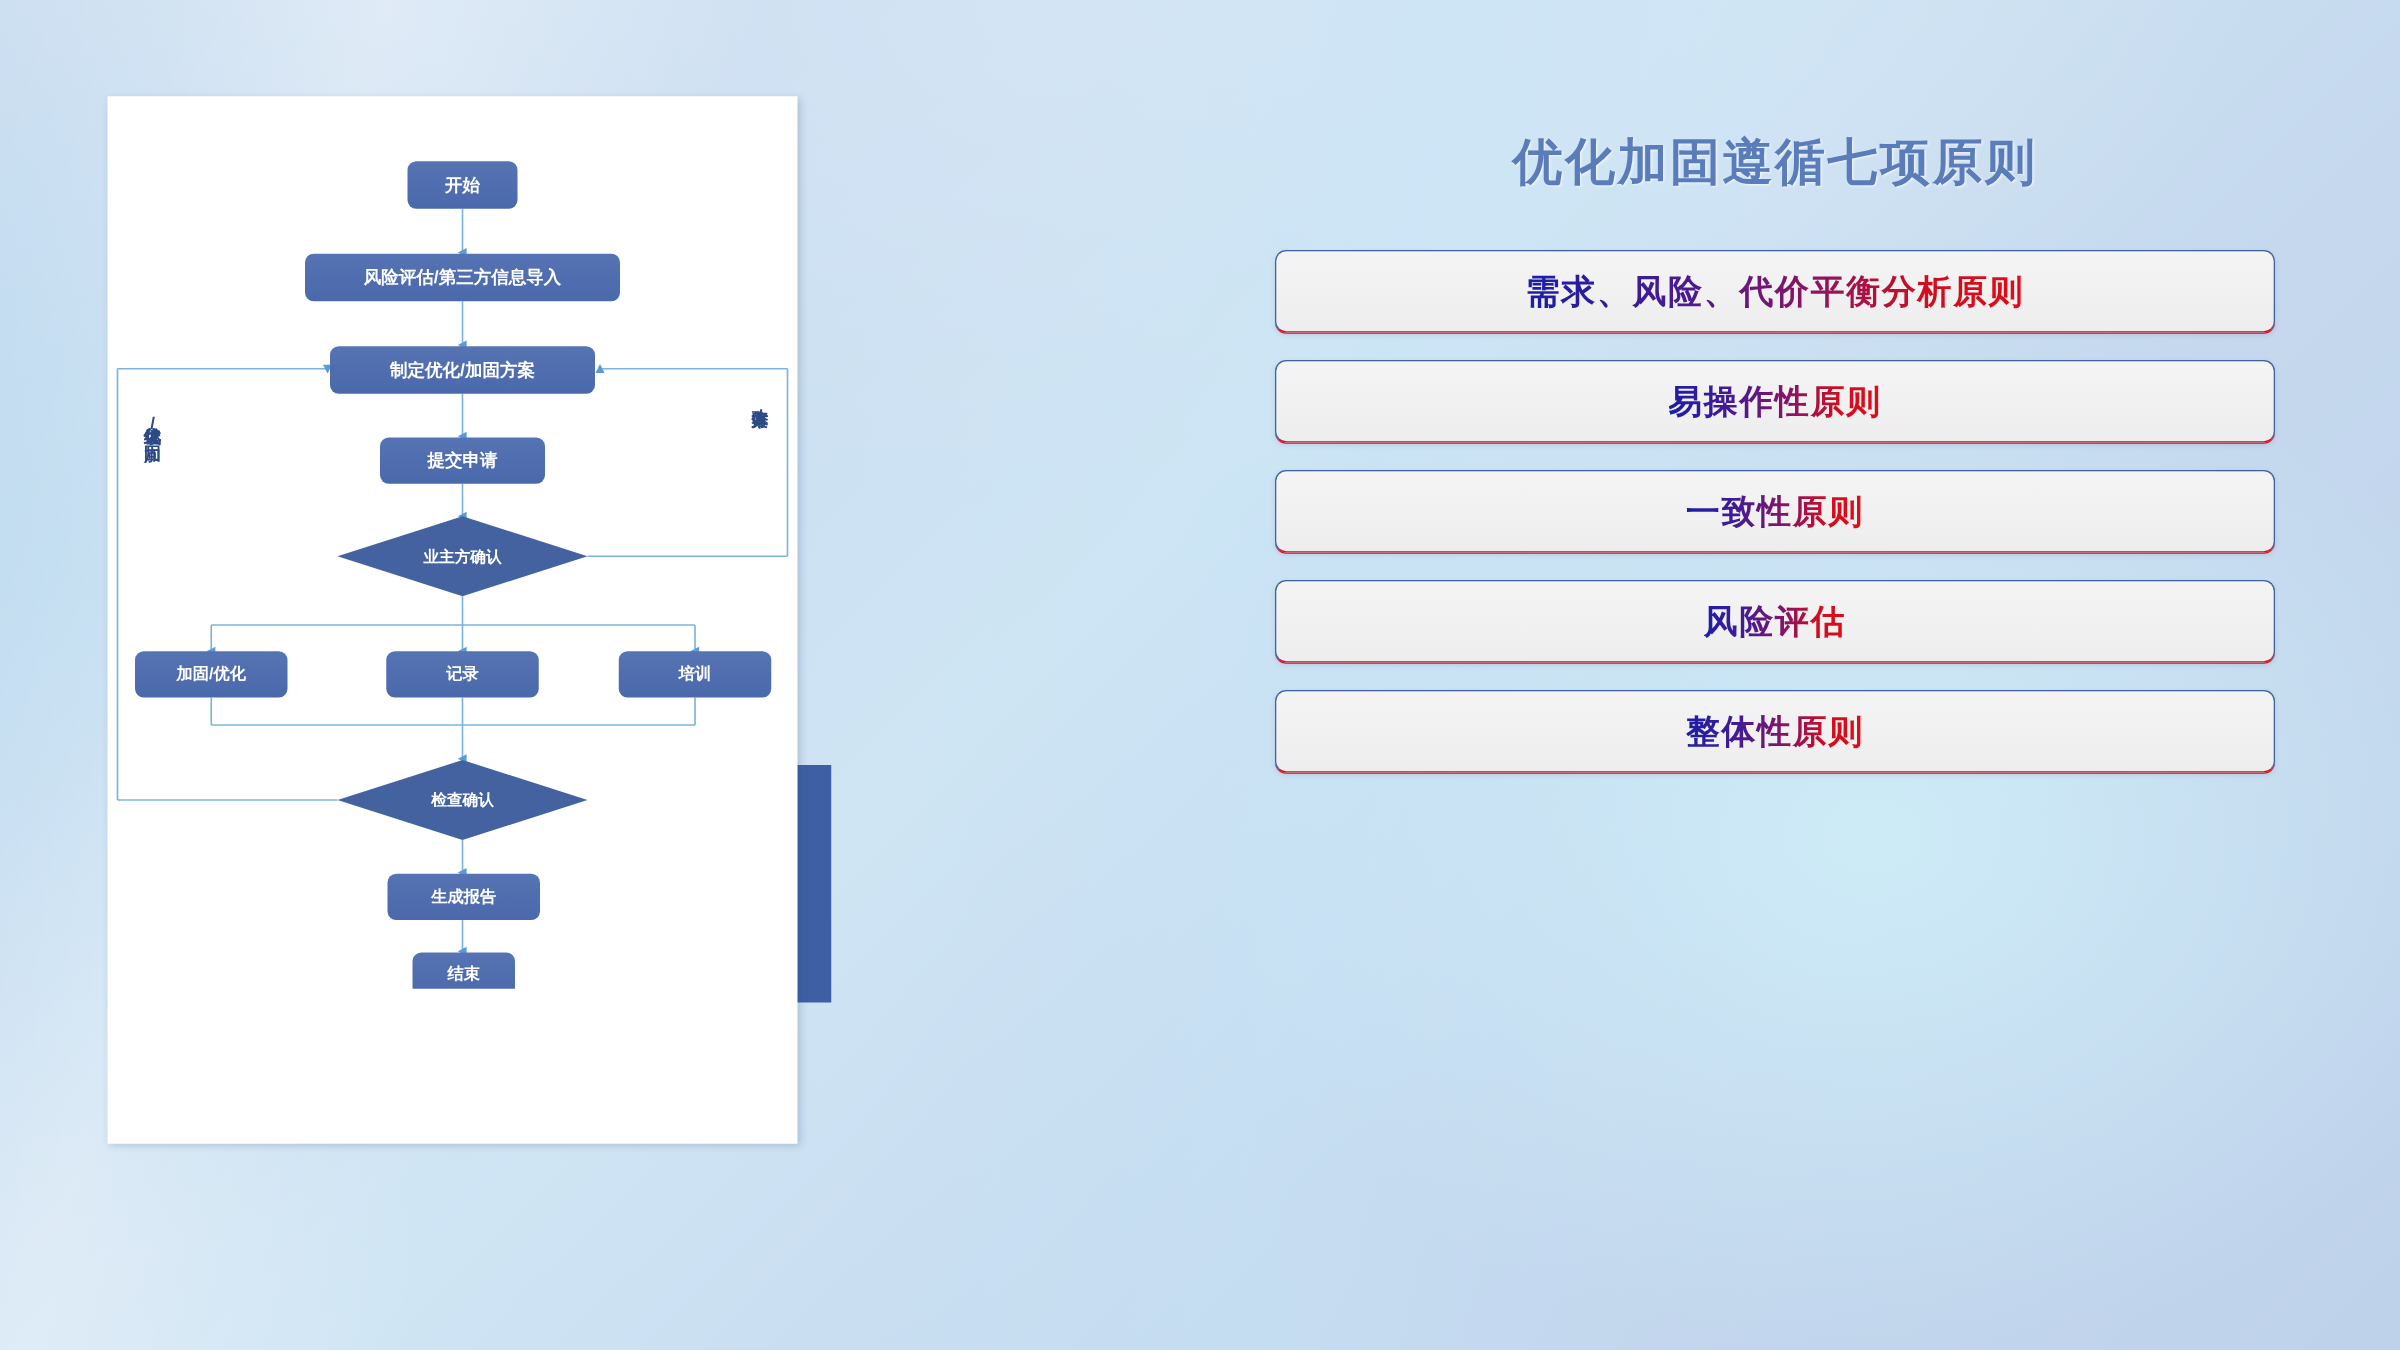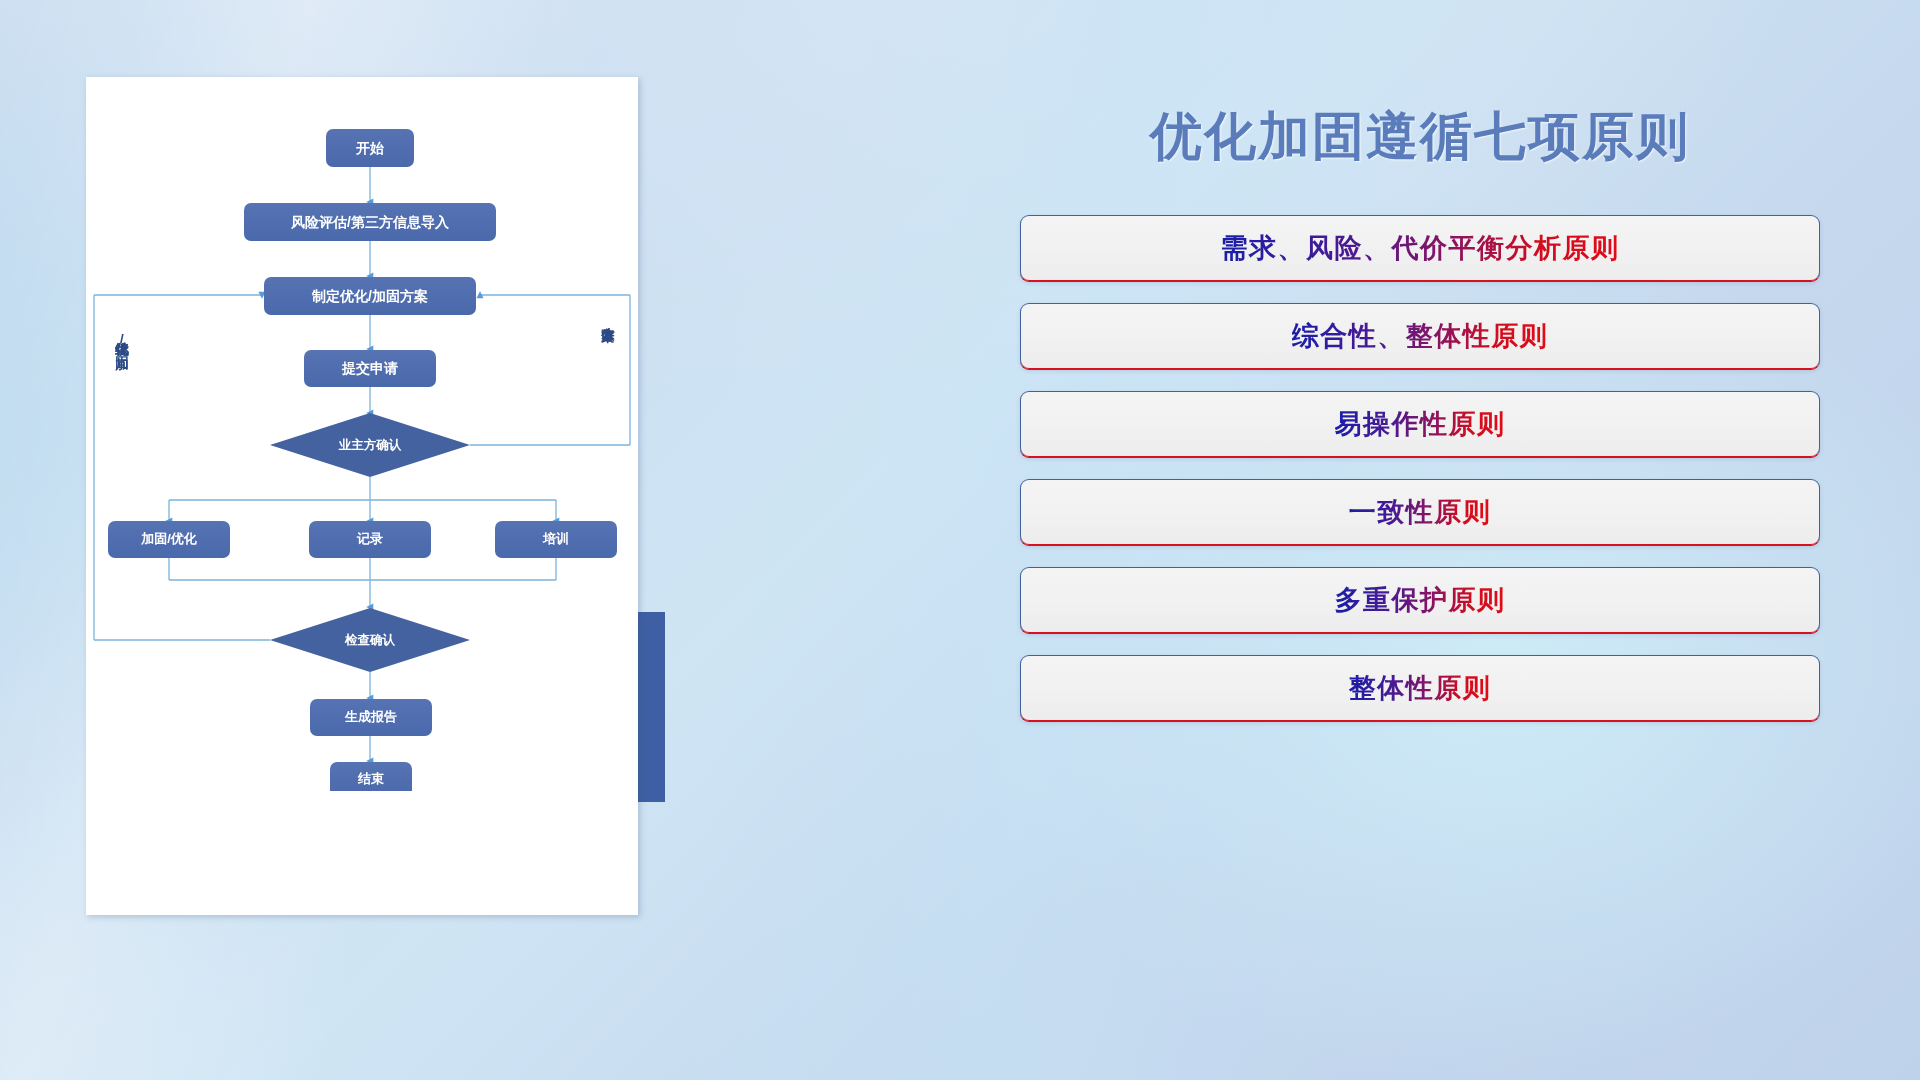--- a/index.html
+++ b/index.html
@@ -75,21 +75,21 @@
   
   #right-panel {
     position: absolute;
     left: 1020px; top: 80px;
     width: 800px;
     z-index: 3;
   }
 
   #panel-title {
     text-align: center;
-    font-size: 52px;
+    font-size: 40px;
     font-weight: bold;
     color: #5a7cba;
     letter-spacing: 2px;
     text-shadow: 1px 1px 2px rgba(255,255,255,0.75);
     margin: 22px 0 34px 0;
     user-select: none;
   }
 
   .principle-list { display: block; margin-top: 43px; }
 
@@ -239,35 +239,32 @@
   <div id="right-panel">
 
     <div id="panel-title">优化加固遵循七项原则</div>
 
     <div class="principle-list">
 
       <div class="principle-item">
         <span class="principle-text">需求、风险、代价平衡分析原则</span>
       </div>
 
-      <div class="principle-item">
-        <span class="principle-text">综合性、整体性原则</span>
-      </div>
 
       <div class="principle-item">
         <span class="principle-text">易操作性原则</span>
       </div>
 
       <div class="principle-item">
         <span class="principle-text">一致性原则</span>
       </div>
 
 
       <div class="principle-item">
-        <span class="principle-text">多重保护原则</span>
+        <span class="principle-text">风险评估</span>
       </div>
 
       <div class="principle-item">
         <span class="principle-text">整体性原则</span>
       </div>
 
     </div>
   </div>
 
 </div>

